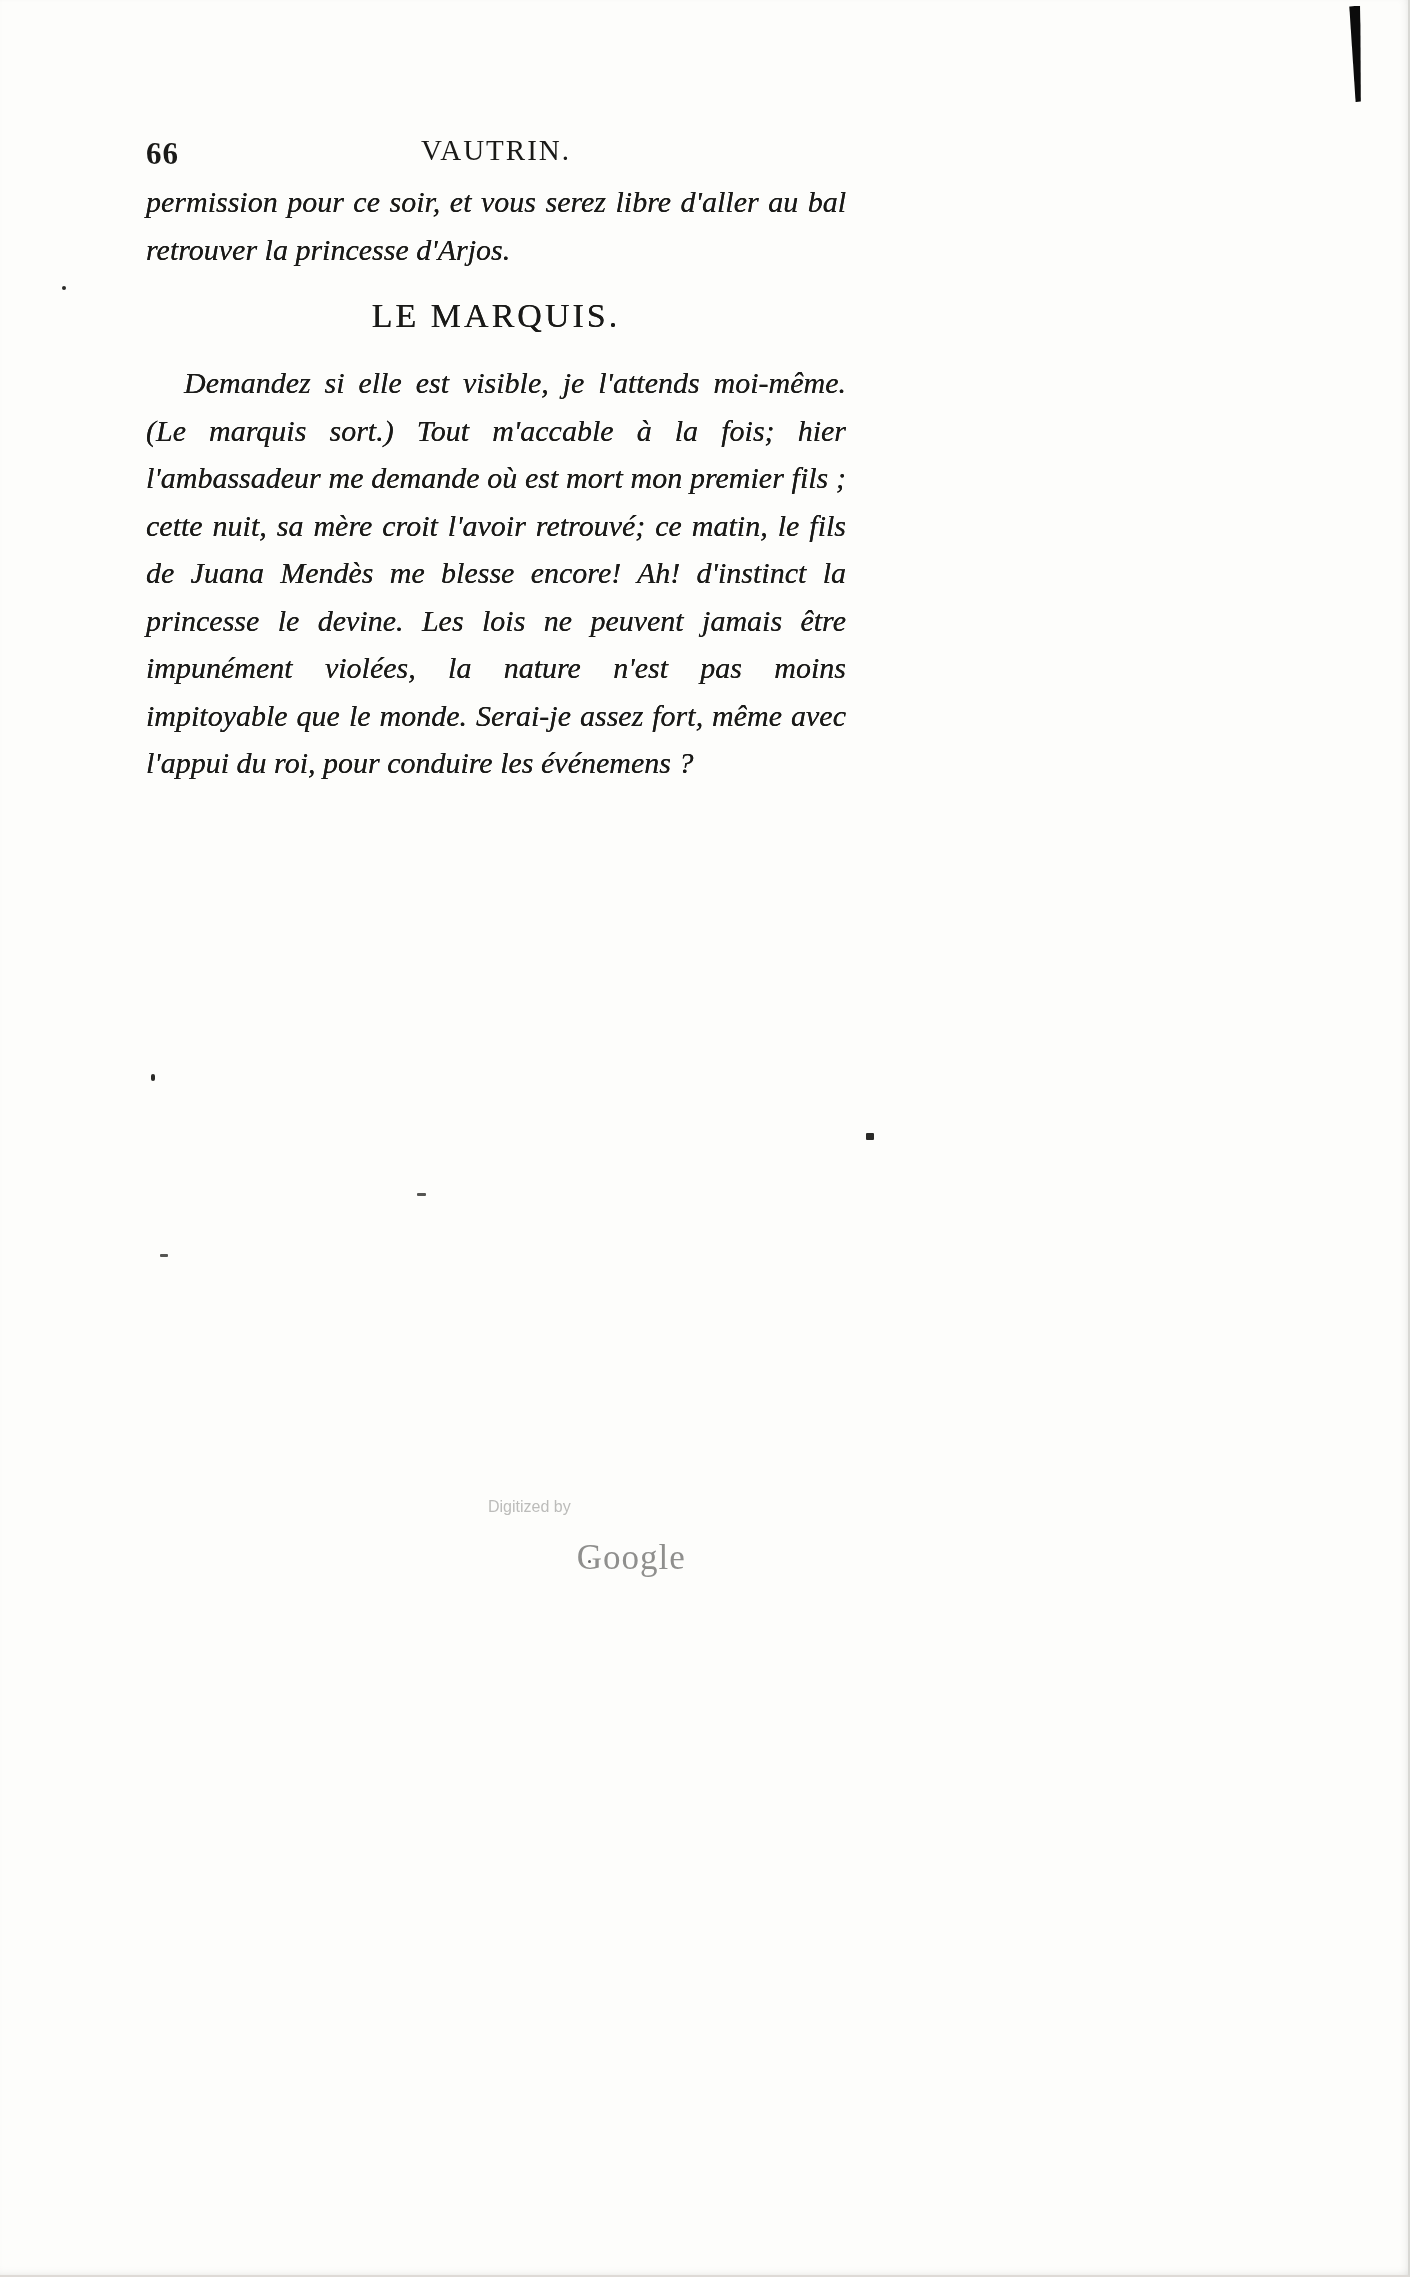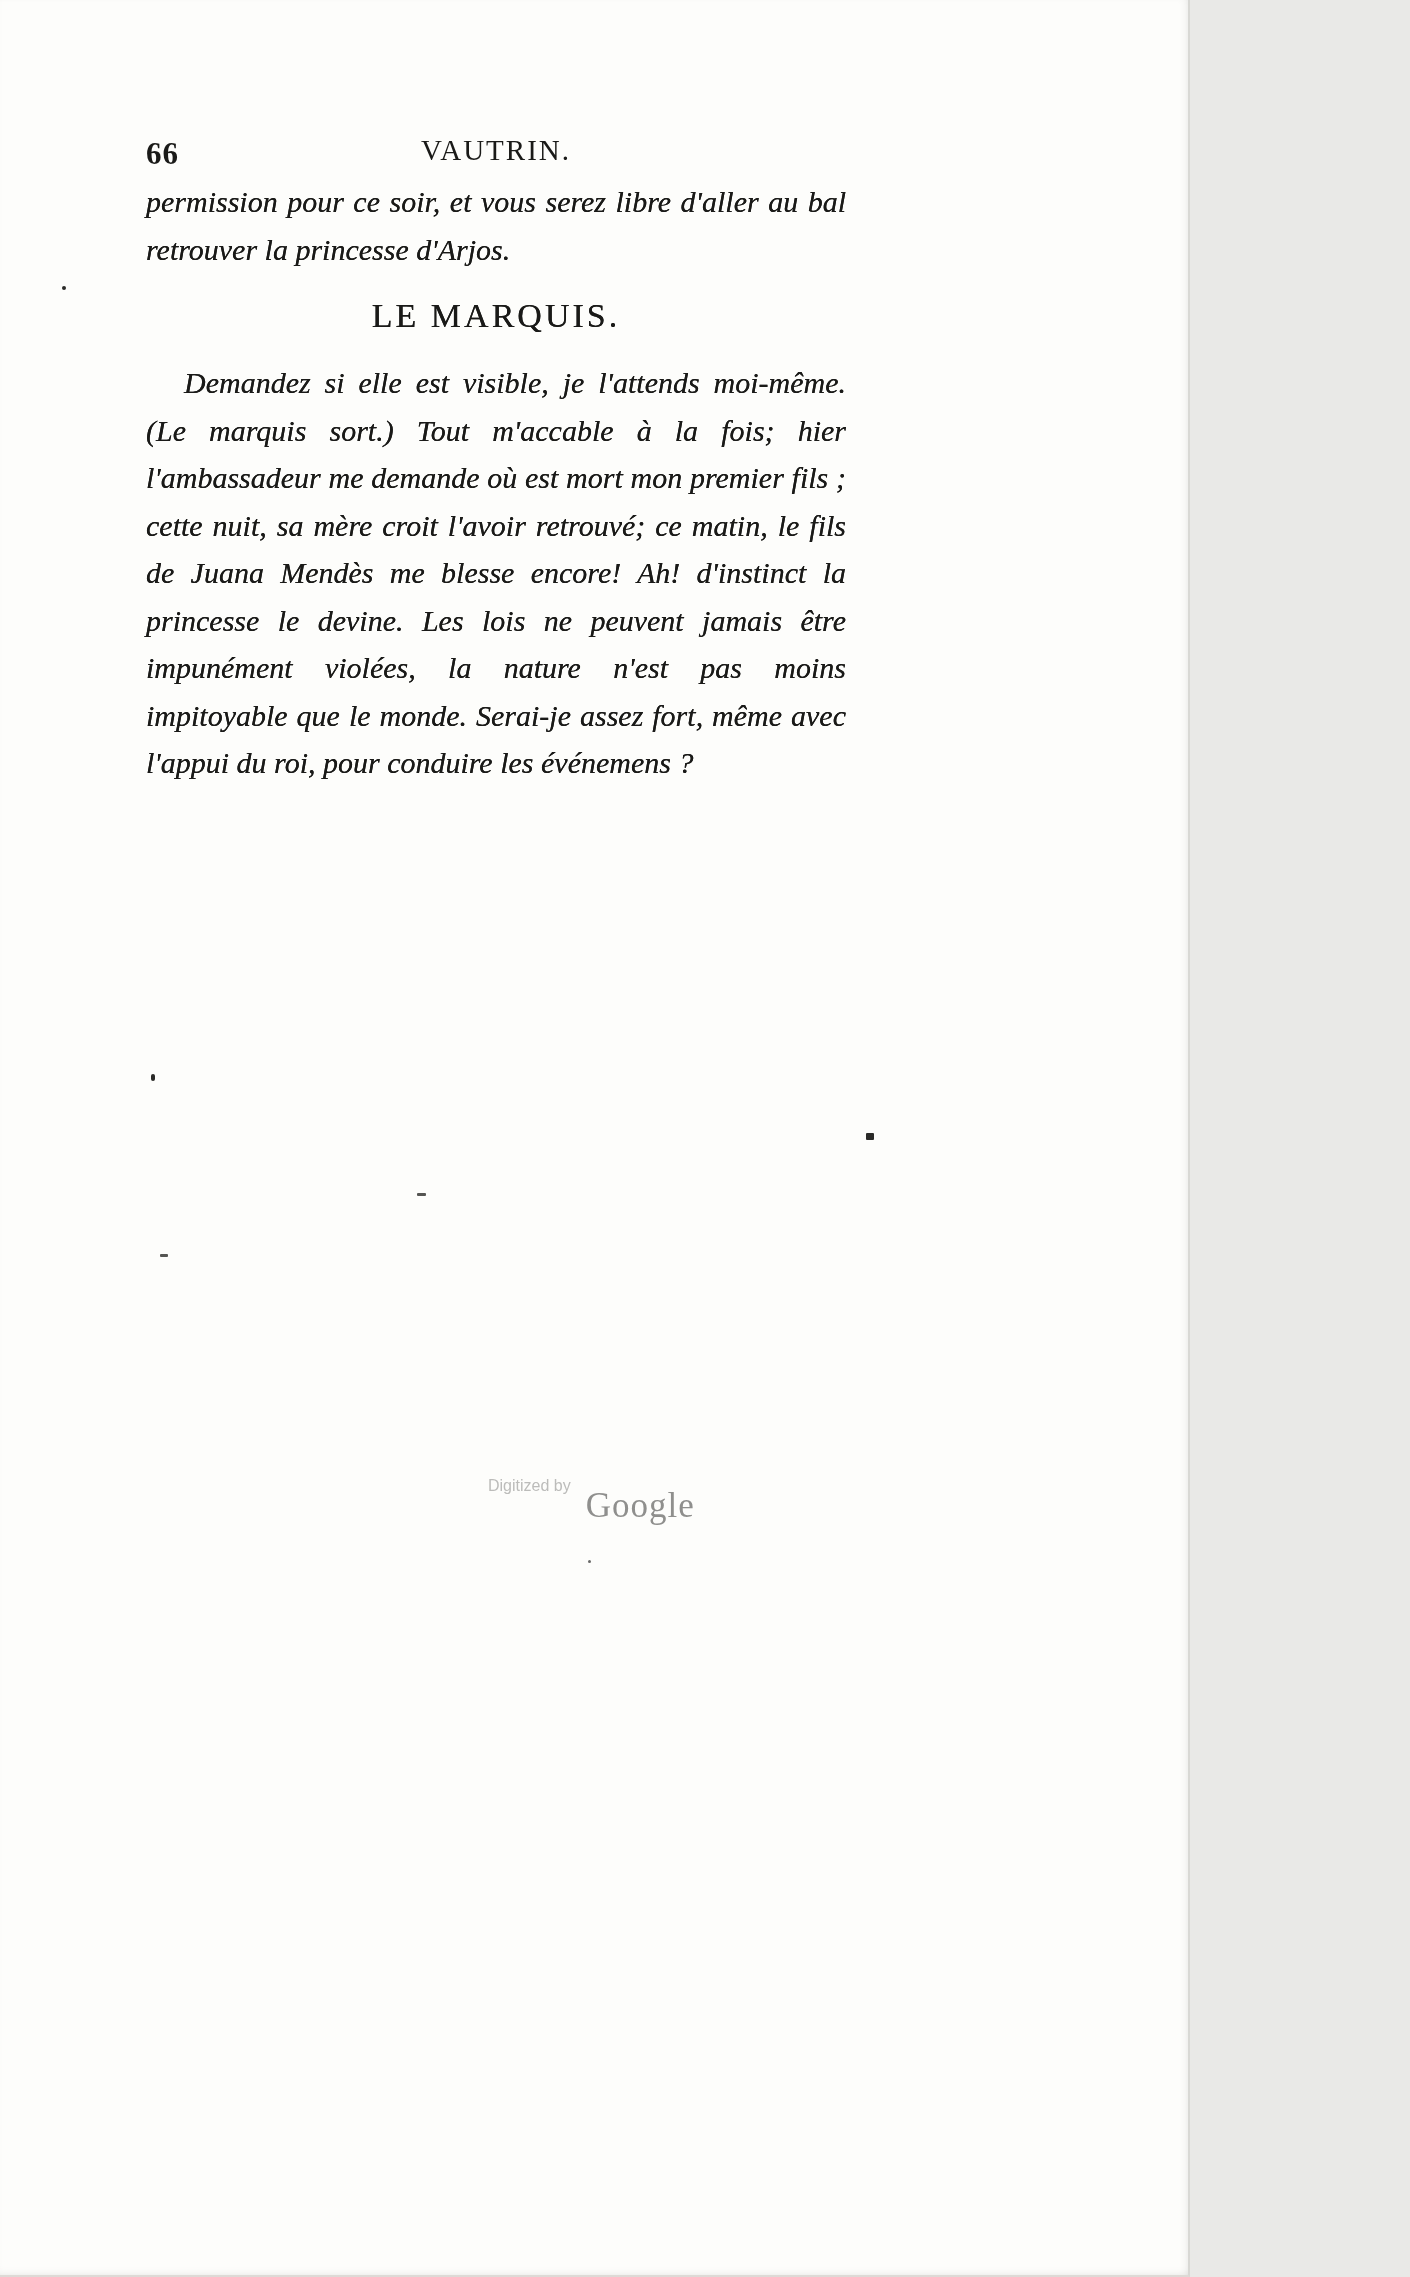--- a/index.html
+++ b/index.html
@@ -2,21 +2,21 @@
 <html><head>
 <meta charset="utf-8">
 <style>
   html, body {
     margin: 0;
     padding: 0;
     background: #e9e9e7;
   }
   .page {
     position: relative;
-    width: 1190px;
+    width: 1410px;
     height: 2277px;
     background: #fdfdfb;
     overflow: hidden;
     font-family: "Liberation Serif", "DejaVu Serif", serif;
     color: #1a1a18;
     border-right: 2px solid #d8d8d4;
     border-bottom: 2px solid #dedad6;
     box-sizing: border-box;
     box-shadow: inset -6px 0 10px -6px rgba(0,0,0,0.10), inset 0 -6px 10px -6px rgba(0,0,0,0.08);
     padding-left: 48px;
@@ -85,24 +85,24 @@
     margin-bottom: 28px;
     line-height: 30px;
   }
   .stage-direction {
     font-size: 30px;
   }
 
   .digitization-footer {
     position: absolute;
     left: 488px;
-    top: 1446px;
+    top: 1498px;
     display: flex;
-    align-items: center;
-    gap: 15px;
+    align-items: flex-start;
+    gap: 6px;
     text-shadow: none;
   }
   .digitized-by {
     font-family: "Liberation Sans", sans-serif;
     font-size: 16px;
     color: #bcbcba;
   }
   .google-logo {
     font-family: "Liberation Serif", serif;
     font-size: 35px;

